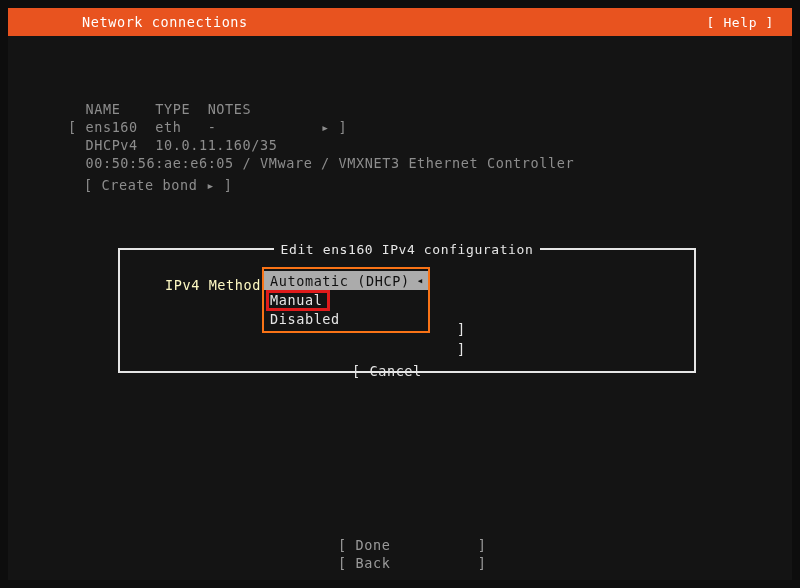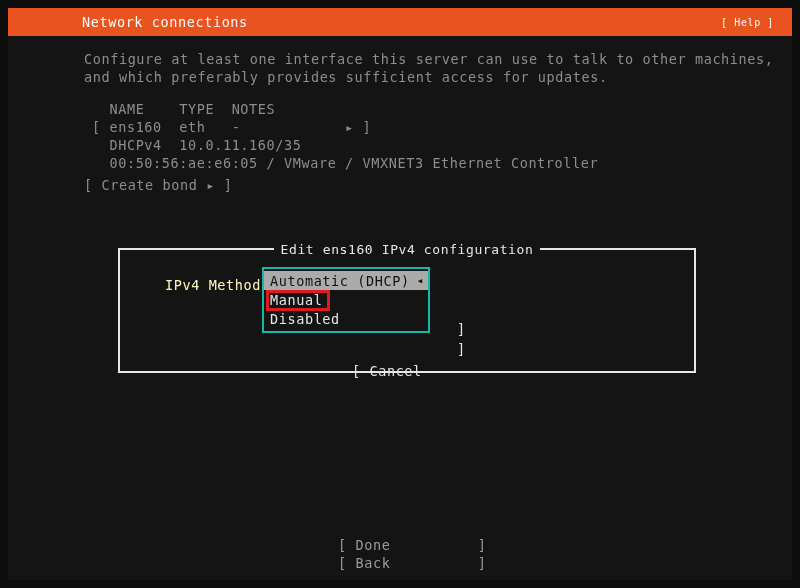--- a/index.html
+++ b/index.html
@@ -47,21 +47,21 @@
   }
   #header .htitle {
     color: #ffffff;
     font-size: 13.5px;
     letter-spacing: 0.6px;
     white-space: pre;
   }
   #header .hspacer { flex: 1 1 auto; }
   #header .hhelp {
     color: #ffffff;
-    font-size: 10px;
+    font-size: 13px;
     letter-spacing: 0.6px;
     white-space: pre;
     cursor: pointer;
   }
 
   
   .mono {
     font-family: "DejaVu Sans Mono", "Liberation Mono", monospace;
     font-size: 13.5px;
     line-height: 18px;
@@ -75,21 +75,21 @@
   #intro {
     position: absolute;
     left: 76px;
     top: 42px;
   }
   #intro .line { display: block; }
 
   
   #iflist {
     position: absolute;
-    left: 84px;
+    left: 60px;
     top: 92px;
   }
   #iflist .line { display: block; }
   #iflist .row-if { cursor: pointer; }
 
   
   #createbond {
     position: absolute;
     left: 76px;
     top: 168px;
@@ -133,21 +133,21 @@
     color: #fef9c3;
     margin-left: 25px;
   }
 
   
   #dropdown {
     position: absolute;
     left: 142px;
     top: 17px;
     width: 168px;
-    border: 2px solid #14b8a6;
+    border: 2px solid #f97316;
     box-sizing: border-box;
     background: #141414;
     padding: 2px 0 3px 0;
   }
   .dd-opt {
     display: flex;
     align-items: center;
     height: 19px;
     padding: 0 4px 0 6px;
     color: #e6e6e6;
@@ -212,24 +212,20 @@
 
 <div id="screen">
   <div id="terminal">
 
     <div id="header">
       <span class="htitle">Network connections</span>
       <span class="hspacer"></span>
       <span class="hhelp">[ Help ]</span>
     </div>
 
-    <div id="intro">
-      <span class="mono dim line">Configure at least one interface this server can use to talk to other machines,</span>
-      <span class="mono dim line">and which preferably provides sufficient access for updates.</span>
-    </div>
 
     <div id="iflist">
       <span class="mono dim line">  NAME    TYPE  NOTES</span>
       <span class="mono dim line row-if"><span>[ ens160  eth   -</span><span>            </span><span>▸</span><span> </span><span>]</span></span>
       <span class="mono dim line">  DHCPv4  10.0.11.160/35</span>
       <span class="mono dim line">  00:50:56:ae:e6:05 / VMware / VMXNET3 Ethernet Controller</span>
     </div>
 
     <div id="createbond" class="mono dim">[ Create bond ▸ ]</div>
 

